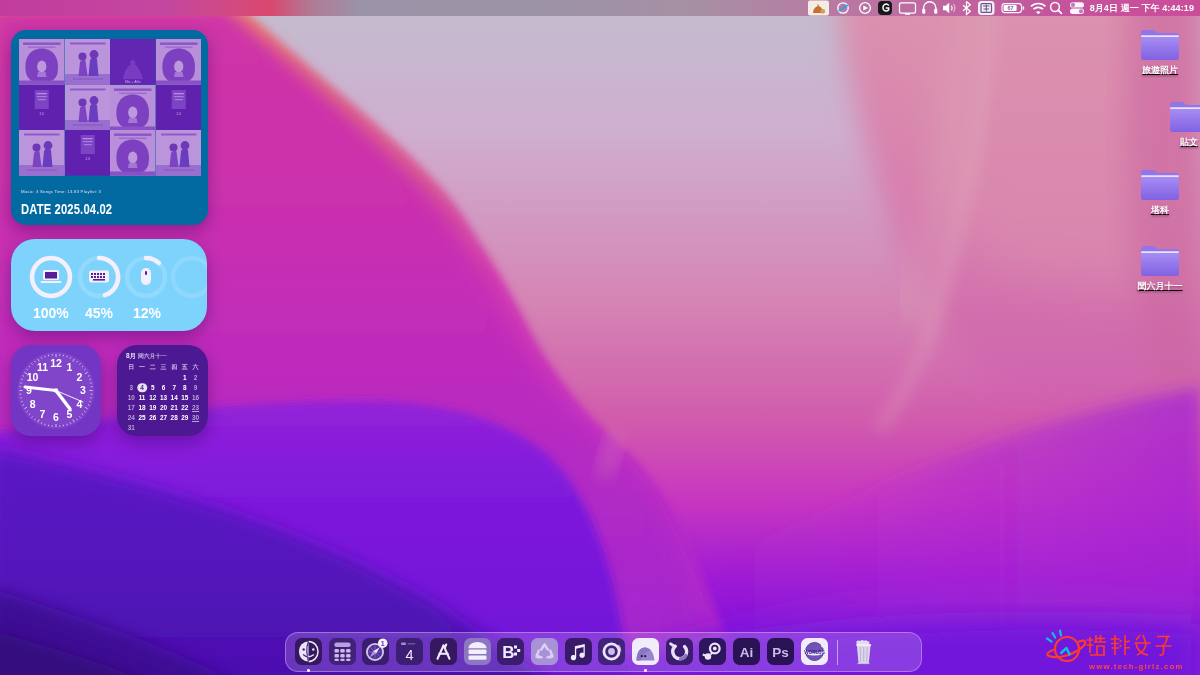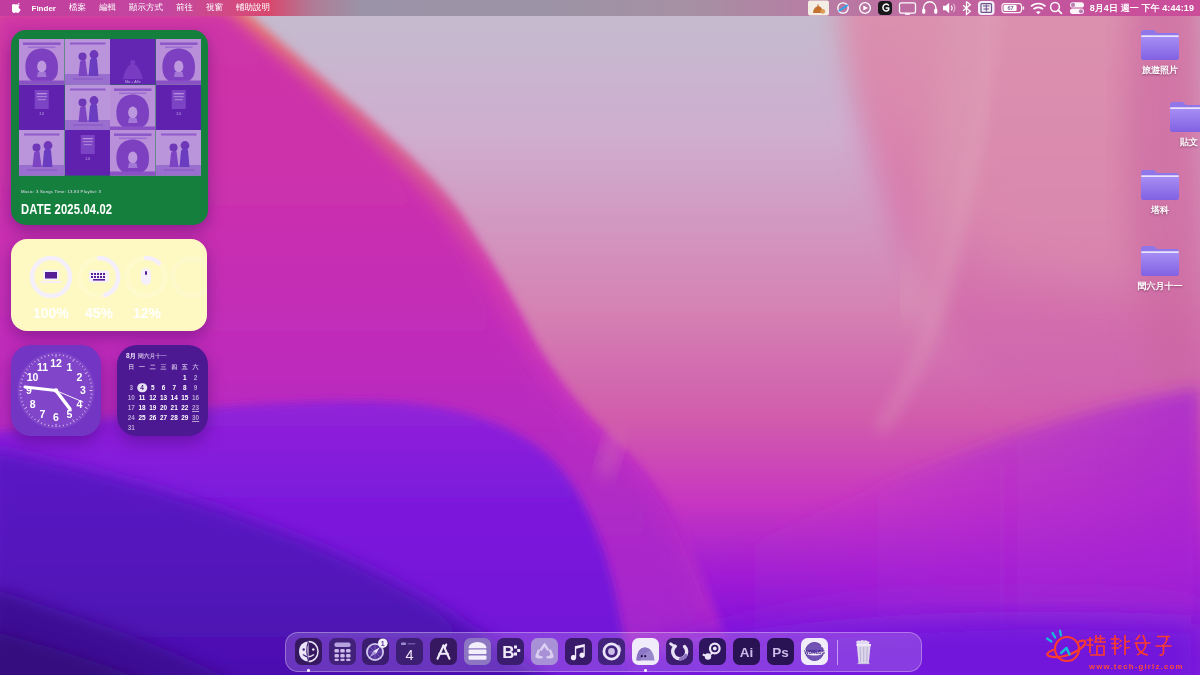--- a/index.html
+++ b/index.html
@@ -11,36 +11,36 @@
     background:linear-gradient(90deg,#c13c9e 0%,#c4479f 14%,#d44a7e 20%,#d8486e 22.5%,#b07b96 26%,#9b93a7 30%,#9c93a6 45%,#a68fa3 58%,#b77da4 68%,#c0659f 79%,#c2559c 88%,#c94f9b 94%,#ca4d9a 100%);
     color:#fff; font-size:8.5px; display:flex; align-items:center; z-index:30; }
   #menubar .menus { display:flex; align-items:center; white-space:nowrap; }
   #menubar .mi { margin:0 6.5px; letter-spacing:0; }
   #menubar .apple { margin-left:12px; margin-right:2px; width:11px; height:12px; }
   #menubar .bold { font-weight:bold; }
   #mbright { position:absolute; left:0; top:0; width:1200px; height:16px;text-align:center; }
   #mbtime { font-size:9px; color:#fff; white-space:nowrap; font-weight:bold; letter-spacing:.1px; }
   
   .widget { position:absolute; border-radius:16px; box-shadow:0 6px 16px rgba(40,0,80,.35); }
-  #music { left:11px; top:30px; width:197px; height:195px; background:#15803d; border-radius:15px; overflow:hidden; }
+  #music { left:11px; top:30px; width:197px; height:195px; background:#0369a1; border-radius:15px; overflow:hidden; }
   #music .grid { position:absolute; left:8px; top:9px; width:182px; height:137px; }
   #music .label1 { position:absolute; left:10px; top:159px; font-size:4.3px; color:#e7dcf5; font-weight:normal; letter-spacing:.2px;}
   #music .label2 { position:absolute; left:10px; top:171px; font-size:14px; color:#fff; font-weight:bold; letter-spacing:.2px; transform:scaleX(.8); transform-origin:left top; white-space:nowrap;}
-  #battery { left:11px; top:239px; width:196px; height:92px; background:#fef9c3; border-radius:16px; }
+  #battery { left:11px; top:239px; width:196px; height:92px; background:#7dd3fc; border-radius:24px; }
   #clockw { left:11px; top:345px; width:90px; height:91px; background:#7336c4; border-radius:20px; }
   #calw { left:117px; top:345px; width:91px; height:91px; background:#4c1992; border-radius:20px; padding:7px 7px 0 9px; }
   #calw .hdr { font-size:6.5px; color:#efe6fb; font-weight:bold; white-space:nowrap; }
   #calw table { border-collapse:collapse; margin-top:2px; }
   #calw td { width:10.8px; height:9.9px; text-align:center; font-size:6.4px; color:#fff; font-weight:bold; padding:0; position:relative; }
   #calw td.dim { color:#b9a3d6; }
   #calw td.wd { color:#cdbbe4; font-weight:bold; font-size:6px; }
   #calw td.today span { position:absolute; left:50%; top:50%; transform:translate(-50%,-50%); width:9.5px; height:9.5px; background:#e9e2f4; border-radius:50%; color:#4a1d86; line-height:9.5px; }
   #calw td.u { text-decoration:underline; }
   
-  .folder { position:absolute; width:76px; text-align:center; }
+  .folder { position:absolute; width:76px; text-align:center;text-decoration:underline; }
   .folder svg { display:block; margin:0 auto; }
   .folder .fl { margin-top:2px; font-size:9px; font-weight:bold; color:#fff; text-shadow:0 1px 2px rgba(80,20,60,.55); letter-spacing:0px; }
   
   #dock { position:absolute; left:285px; top:632px; width:637px; height:40px;
     background:rgba(228,215,245,.2); border:1px solid rgba(255,255,255,.3); border-radius:13px; z-index:20; }
   .dicon { position:absolute; top:5px; width:27px; height:27px; }
   .ddot { position:absolute; top:36px; width:2.5px; height:2.5px; border-radius:50%; background:#f4eefc; }
   
   #wm { position:absolute; left:1040px; top:626px; width:160px; height:47px; z-index:25; }
 </style>
@@ -143,32 +143,20 @@
   <path d="M-10,433 C120,415 260,399 380,401 C460,405 510,423 548,455 C582,487 602,540 612,580 C620,615 626,645 630,690 L-10,690 Z" fill="url(#violB)" filter="url(#b4)"></path>
   <ellipse cx="610" cy="455" rx="10" ry="26" fill="#e298ae" opacity=".28" filter="url(#b8)" transform="rotate(16 610 455)"></ellipse>
 
   <path d="M-10,448 C120,475 262,516 375,572 C430,600 500,640 560,690 L-10,690 Z" fill="url(#medV)" filter="url(#b8)"></path>
 
   <path d="M-10,588 C90,620 170,646 250,690 L-10,690 Z" fill="#3e0d94" filter="url(#b8)"></path>
   <path d="M-10,630 C60,650 110,664 165,690 L-10,690 Z" fill="#34097e" filter="url(#b8)"></path>
 </svg>
 
 <div id="menubar">
-  <div class="menus">
-    <svg class="apple" viewBox="0 0 13 14">
-          <path fill="#fff" d="M8.2 2.3c.5-.6.8-1.4.7-2.2-.7.1-1.5.5-2 1.1-.4.5-.8 1.3-.7 2.1.8.1 1.5-.4 2-1zm2.4 8.3c-.4.9-.6 1.3-1.1 2.1-.7 1.1-1.7 2.4-2.9 2.4-1.1 0-1.4-.7-2.8-.7-1.4 0-1.7.7-2.8.7C-.2 15.1-1.1 13.9-1.8 12.8-3.8 9.7-4 6-2.8 4.1c.8-1.3 2.1-2.1 3.3-2.1 1.2 0 2 .7 3 .7 1 0 1.6-.7 3-.7 1.1 0 2.2.6 3 1.6-2.6 1.4-2.2 5.2.9 6z" transform="scale(.8) translate(2,1)"></path>
-        </svg>
-    <span class="mi bold" style="font-size:8px">Finder</span>
-    <span class="mi">檔案</span>
-    <span class="mi">編輯</span>
-    <span class="mi">顯示方式</span>
-    <span class="mi">前往</span>
-    <span class="mi">視窗</span>
-    <span class="mi">輔助說明</span>
-  </div>
   <div id="mbright">
     <svg width="292" height="16" viewBox="0 0 292 16" style="position:absolute;left:806px;top:0">
       <rect x="2" y="0.5" width="21" height="15" rx="2" fill="#f3ede4"></rect>
       <path d="M7,13 C7,9.5 9,7 11,6.5 C11.5,5.5 13,5.5 13.5,6.5 C15.5,7 17,9.5 17,13 Z" fill="#c4702f"></path>
       <circle cx="16.8" cy="11.3" r="2.4" fill="#dd9a56"></circle>
       <path d="M11,5.5 l1,-1.5 1,1.5" fill="#b3622a"></path>
       <circle cx="37" cy="8" r="5.2" fill="none" stroke="#fff" stroke-width="1.3"></circle>
       <path d="M33.5,10.5 L41,5.5" stroke="#2aa3e8" stroke-width="2.1" stroke-linecap="round"></path>
       <circle cx="59" cy="8" r="5.4" fill="none" stroke="#fff" stroke-width="1.3"></circle>
       <path d="M57.3,5.4 L62,8 L57.3,10.6 Z" fill="#fff"></path>

